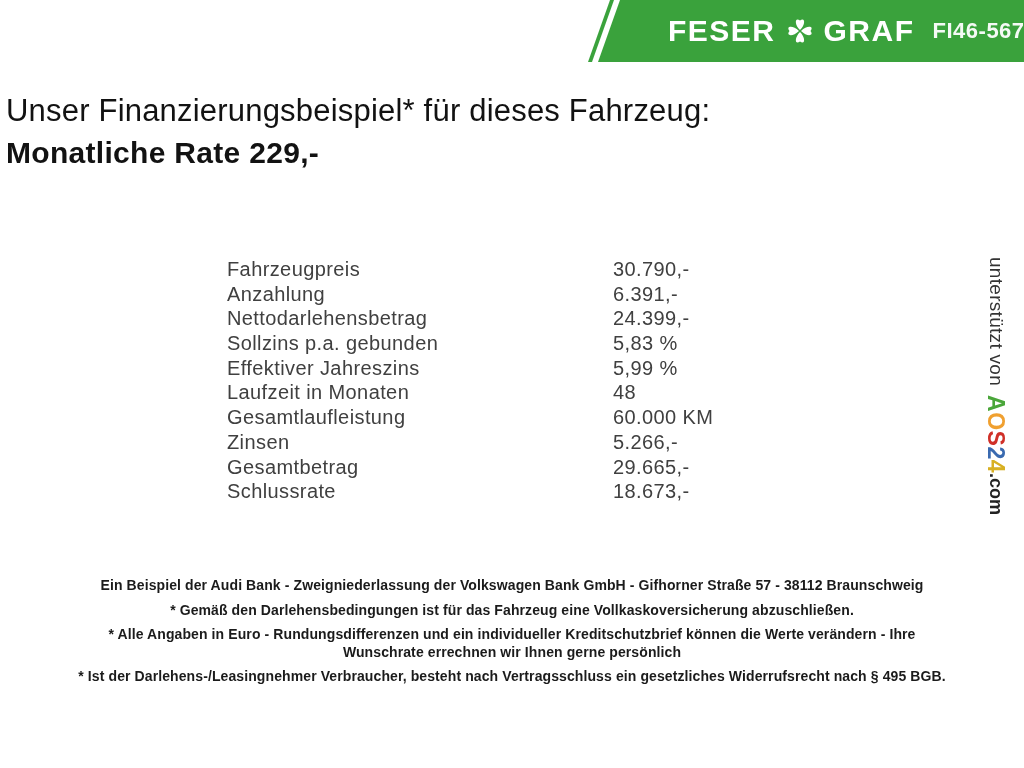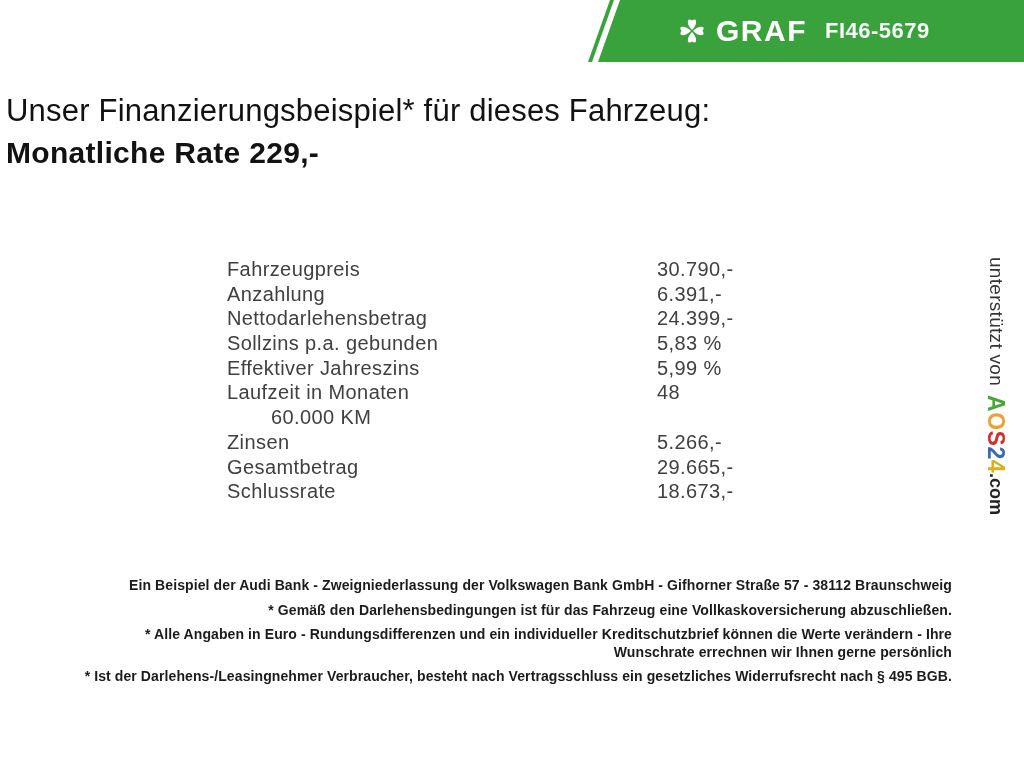--- a/index.html
+++ b/index.html
@@ -46,48 +46,49 @@
   .heading-intro { font-size:31px; line-height:38px; letter-spacing:0.2px; }
   .heading-rate  { font-size:30px; line-height:46px; letter-spacing:0.3px;font-weight:bold; }
 
   
   .finance-table {
     position:absolute; left:227px; top:257px;
     font-size:20px; letter-spacing:0.4px; color:#404040;
   }
   .frow { display:flex; height:24.7px; line-height:24.7px; }
   .flabel { width:386px; }
-  .fvalue { white-space:nowrap;margin-left:44px; }
+  .fvalue { white-space:nowrap; }
 
   
   .support-badge {
     position:absolute; left:846px; top:372px; width:300px; height:28px;
     transform:rotate(90deg);
     display:flex; align-items:center; justify-content:center;
     white-space:nowrap;
   }
   .support-prefix { font-size:19px; color:#333333; letter-spacing:0.3px; }
   .support-logo { margin-left:9px; font-size:23px; font-weight:bold; letter-spacing:0.5px; }
   .support-suffix { font-size:18px; font-weight:bold; color:#222222; }
 
   
   .footer {
     position:absolute; top:577px; left:72px; width:880px;
-    text-align:right; font-size:14px; font-weight:bold;
+    text-align:center; font-size:14px; font-weight:bold;
     line-height:17.5px; color:#1b1b1b; letter-spacing:0.1px;
   }
   .footer p { margin-bottom:7px; }
 </style>
 </head>
 <body>
 
 <div class="banner">
   <div class="banner-stripe"></div>
   <div class="banner-main"></div>
   <div class="banner-content">
+    <span class="brand-word">FESER</span>
     <span class="clover">
       <svg viewBox="0 0 32 32" width="32" height="32" aria-hidden="true">
         <g fill="#ffffff">
           <path d="M16 15 C 10 9, 11 1.5, 16 5.5 C 21 1.5, 22 9, 16 15 Z"></path>
           <path d="M16 15 C 10 9, 11 1.5, 16 5.5 C 21 1.5, 22 9, 16 15 Z" transform="rotate(90 16 16)"></path>
           <path d="M16 15 C 10 9, 11 1.5, 16 5.5 C 21 1.5, 22 9, 16 15 Z" transform="rotate(180 16 16)"></path>
           <path d="M16 15 C 10 9, 11 1.5, 16 5.5 C 21 1.5, 22 9, 16 15 Z" transform="rotate(270 16 16)"></path>
         </g>
       </svg>
     </span>
@@ -120,20 +121,21 @@
   </div>
   <div class="frow">
     <span class="flabel">Effektiver Jahreszins</span>
     <span class="fvalue">5,99 %</span>
   </div>
   <div class="frow">
     <span class="flabel">Laufzeit in Monaten</span>
     <span class="fvalue">48</span>
   </div>
   <div class="frow">
+    <span class="flabel">Gesamtlaufleistung</span>
     <span class="fvalue">60.000 KM</span>
   </div>
   <div class="frow">
     <span class="flabel">Zinsen</span>
     <span class="fvalue">5.266,-</span>
   </div>
   <div class="frow">
     <span class="flabel">Gesamtbetrag</span>
     <span class="fvalue">29.665,-</span>
   </div>

